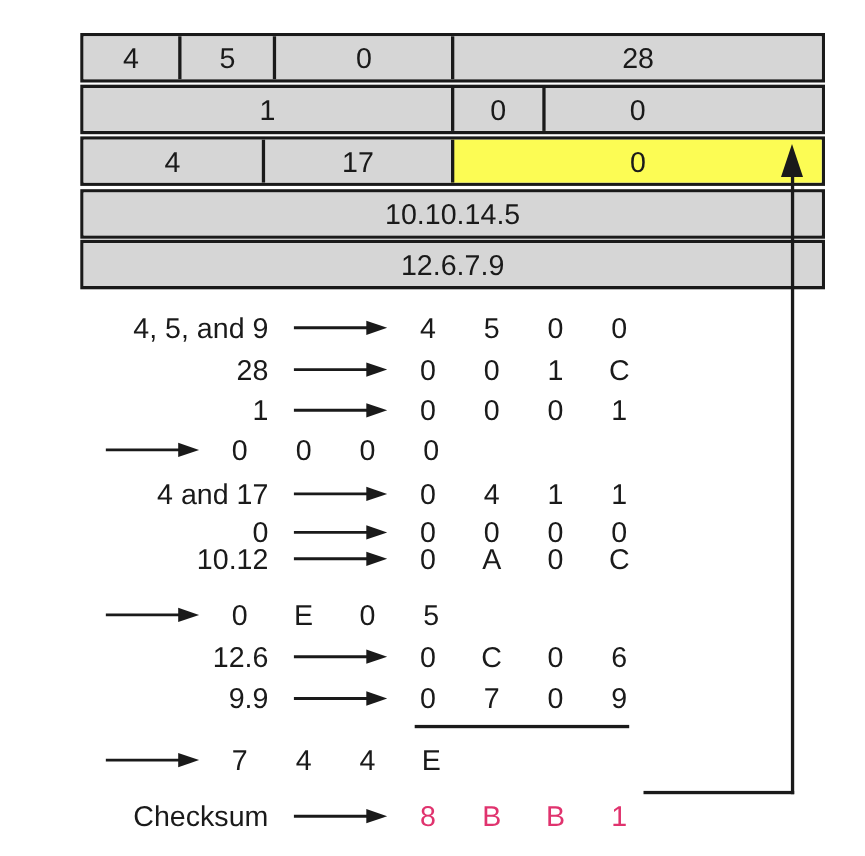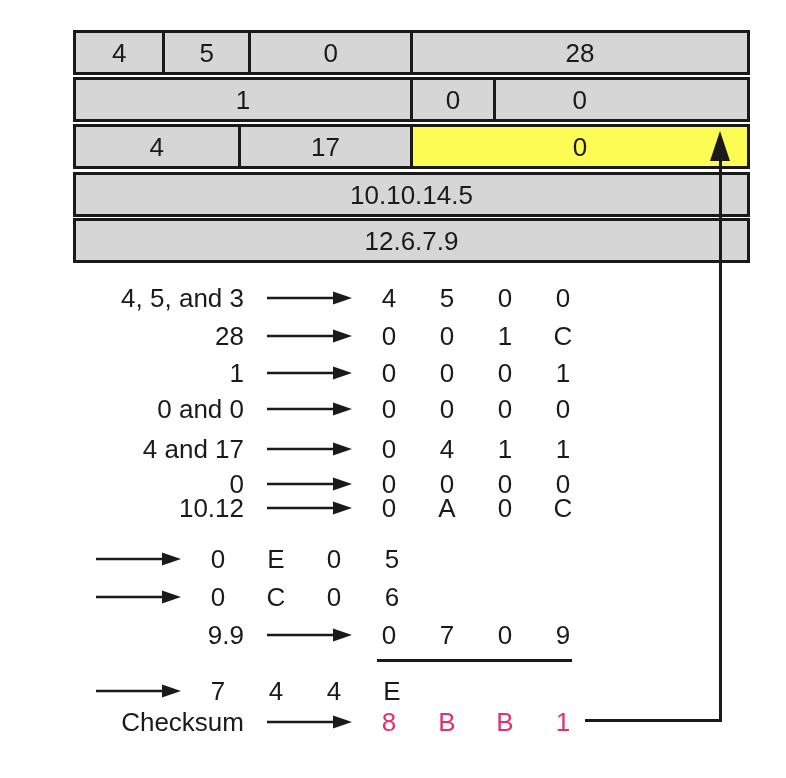--- a/index.html
+++ b/index.html
@@ -171,21 +171,21 @@
       <div class="pcell" style="width:100%">
           <span>12.6.7.9</span>
         </div>
     </div>
 
   </div>
 
   <div>
 
     <div class="crow" style="top:279px">
-      <div class="clabel">4, 5, and 3</div>
+      <div class="clabel">4, 5, and 9</div>
       <svg class="carrow" viewBox="0 0 85 16">
           <line x1="0" y1="8" x2="68" y2="8" stroke="#1a1a1a" stroke-width="2.6"></line>
           <polygon points="66,1.5 66,14.5 85,8" fill="#1a1a1a"></polygon>
         </svg>
       <div class="cdigits">
           <span>4</span>
           <span>5</span>
           <span>0</span>
           <span>0</span>
         </div>
@@ -213,21 +213,20 @@
         </svg>
       <div class="cdigits">
           <span>0</span>
           <span>0</span>
           <span>0</span>
           <span>1</span>
         </div>
     </div>
 
     <div class="crow" style="top:390px">
-      <div class="clabel">0 and 0</div>
       <svg class="carrow" viewBox="0 0 85 16">
           <line x1="0" y1="8" x2="68" y2="8" stroke="#1a1a1a" stroke-width="2.6"></line>
           <polygon points="66,1.5 66,14.5 85,8" fill="#1a1a1a"></polygon>
         </svg>
       <div class="cdigits">
           <span>0</span>
           <span>0</span>
           <span>0</span>
           <span>0</span>
         </div>
@@ -282,20 +281,21 @@
         </svg>
       <div class="cdigits">
           <span>0</span>
           <span>E</span>
           <span>0</span>
           <span>5</span>
         </div>
     </div>
 
     <div class="crow" style="top:578px">
+      <div class="clabel">12.6</div>
       <svg class="carrow" viewBox="0 0 85 16">
           <line x1="0" y1="8" x2="68" y2="8" stroke="#1a1a1a" stroke-width="2.6"></line>
           <polygon points="66,1.5 66,14.5 85,8" fill="#1a1a1a"></polygon>
         </svg>
       <div class="cdigits">
           <span>0</span>
           <span>C</span>
           <span>0</span>
           <span>6</span>
         </div>
@@ -323,21 +323,21 @@
           <polygon points="66,1.5 66,14.5 85,8" fill="#1a1a1a"></polygon>
         </svg>
       <div class="cdigits">
           <span>7</span>
           <span>4</span>
           <span>4</span>
           <span>E</span>
         </div>
     </div>
 
-    <div class="crow" style="top:703px">
+    <div class="crow" style="top:723px">
       <div class="clabel">Checksum</div>
       <svg class="carrow" viewBox="0 0 85 16">
           <line x1="0" y1="8" x2="68" y2="8" stroke="#1a1a1a" stroke-width="2.6"></line>
           <polygon points="66,1.5 66,14.5 85,8" fill="#1a1a1a"></polygon>
         </svg>
       <div class="cdigits pink">
           <span>8</span>
           <span>B</span>
           <span>B</span>
           <span>1</span>

